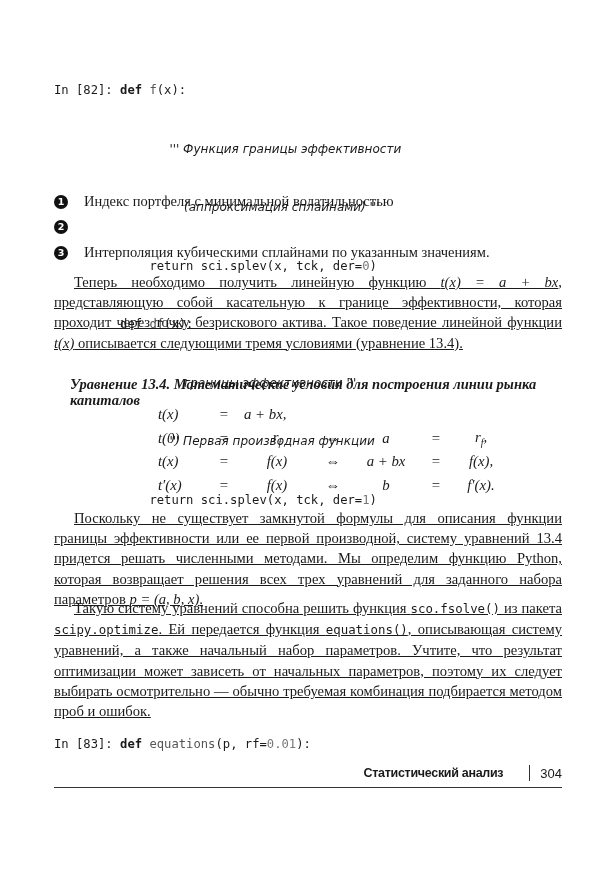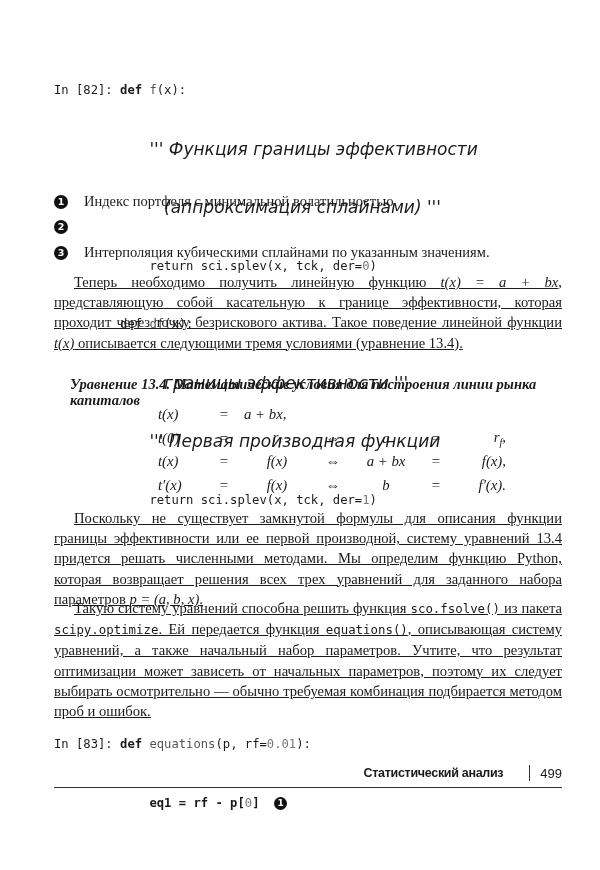--- a/index.html
+++ b/index.html
@@ -1,42 +1,42 @@
 <!DOCTYPE html>
 <html><head>
   <meta charset="utf-8">
   <style>
     html, body { margin: 0; padding: 0; background: #ffffff; }
     body { width: 600px; height: 870px; position: relative; overflow: hidden; color: #1a1a1a; }
     .serif { font-family: "Liberation Serif", "DejaVu Serif", serif; }
     .mono { font-family: "DejaVu Sans Mono", "Liberation Mono", monospace; }
     .code { position: absolute; left: 54px; font-size: 12.2px; line-height: 19.5px; white-space: pre; }
     .code .ln { display: block; height: 19.5px; }
-    .code .doc { font-family: "DejaVu Sans", sans-serif; font-style: italic; font-size: 17px; }
+    .code .doc { font-family: "DejaVu Sans", sans-serif; font-style: italic; font-size: 12px; margin-left: 20px; }
     .code .fn { color: #555; }
     .code .num { color: #777; }
     .circ { display: inline-block; width: 13px; height: 13px; border-radius: 50%; background: #111; color: #fff;
             font-family: "DejaVu Sans", sans-serif; font-size: 9px; font-weight: bold; text-align: center; line-height: 13px; vertical-align: middle; }
     .callouts { position: absolute; left: 54px; top: 189px; width: 520px; }
     .callout { display: flex; align-items: center; height: 25.5px; font-size: 14.5px; }
     .callout .circ { width: 14px; height: 14px; line-height: 14px; margin-right: 16px; font-size: 9.5px; }
     .para { position: absolute; left: 54px; width: 508px; font-size: 14.6px; line-height: 20.2px; text-align: justify; margin: 0; text-decoration: underline; }
     .para .indent { display: inline-block; width: 20px; }
     .para i { font-style: italic; }
     .para code { font-family: "DejaVu Sans Mono", monospace; font-size: 12.4px; }
     .caption { position: absolute; left: 54px; top: 360px; width: 508px; font-size: 14.5px; line-height: 16px; font-weight: bold; font-style: italic; margin: 16px; }
     .eq { position: absolute; left: 158px; top: 403px; font-size: 14.8px; font-style: italic; }
     .eq table { border-collapse: collapse; }
     .eq td { height: 23.5px; padding: 0; text-align: center; }
     .eq td.l { text-align: left; width: 46px; }
     .eq td.op { width: 40px; font-style: normal; }
     .eq td.c1 { width: 66px; }
     .eq td.iff { width: 46px; font-style: normal; }
     .eq td.c2 { width: 60px; }
-    .eq td.c3 { width: 50px; text-align: right; }
+    .eq td.c3 { width: 50px; text-align: center; }
     .rule { position: absolute; left: 54px; top: 787px; width: 508px; height: 1px; background: #333; }
     .footer { position: absolute; right: 38px; top: 765px; font-family: "Liberation Sans", "DejaVu Sans", sans-serif; font-size: 12.5px; display: flex; align-items: center; }
     .footer .section { font-weight: bold; letter-spacing: -0.3px; }
     .footer .sep { display: inline-block; width: 1px; height: 16px; background: #333; margin: 0 10px 0 26px; }
     .footer .page { font-size: 13px; }
   </style>
 </head>
 <body>
 
 <div class="code mono" style="top:42px;">
@@ -116,22 +116,21 @@
 <p class="para serif" style="top:508px;">
   <span class="indent"></span><span>Поскольку не существует замкнутой формулы для описания функции границы эффективности или ее первой производной, систему уравнений 13.4 придется решать численными методами. Мы определим функцию Python, которая возвращает решения всех трех уравнений для заданного набора параметров </span><i>p = (a, b, x)</i><span>.</span>
 </p>
 
 <p class="para serif" style="top:598px;">
   <span class="indent"></span><span>Такую систему уравнений способна решить функция </span><code>sco.fsolve()</code><span> из пакета </span><code>scipy.optimize</code><span>. Ей передается функция </span><code>equations()</code><span>, описывающая систему уравнений, а также начальный набор параметров. Учтите, что результат оптимизации может зависеть от начальных параметров, поэтому их следует выбирать осмотрительно — обычно требуемая комбинация подбирается методом проб и ошибок.</span>
 </p>
 
 <div class="code mono" style="top:696px;">
   <span class="ln"><span>In [83]:</span> <b>def </b><span class="fn">equations</span><span>(p, rf=</span><span class="num">0.01</span><span>):</span></span>
-  <span class="ln">             <b>eq1 = rf - p[</b><span class="num">0</span><b>]</b>  <span class="circ">1</span></span>
   
 </div>
 
 <div class="rule"></div>
 <div class="footer">
   <span class="section">Статистический анализ</span>
   <span class="sep"></span>
-  <span class="page">499</span>
+  <span class="page">304</span>
 </div>
 
 </body></html>

